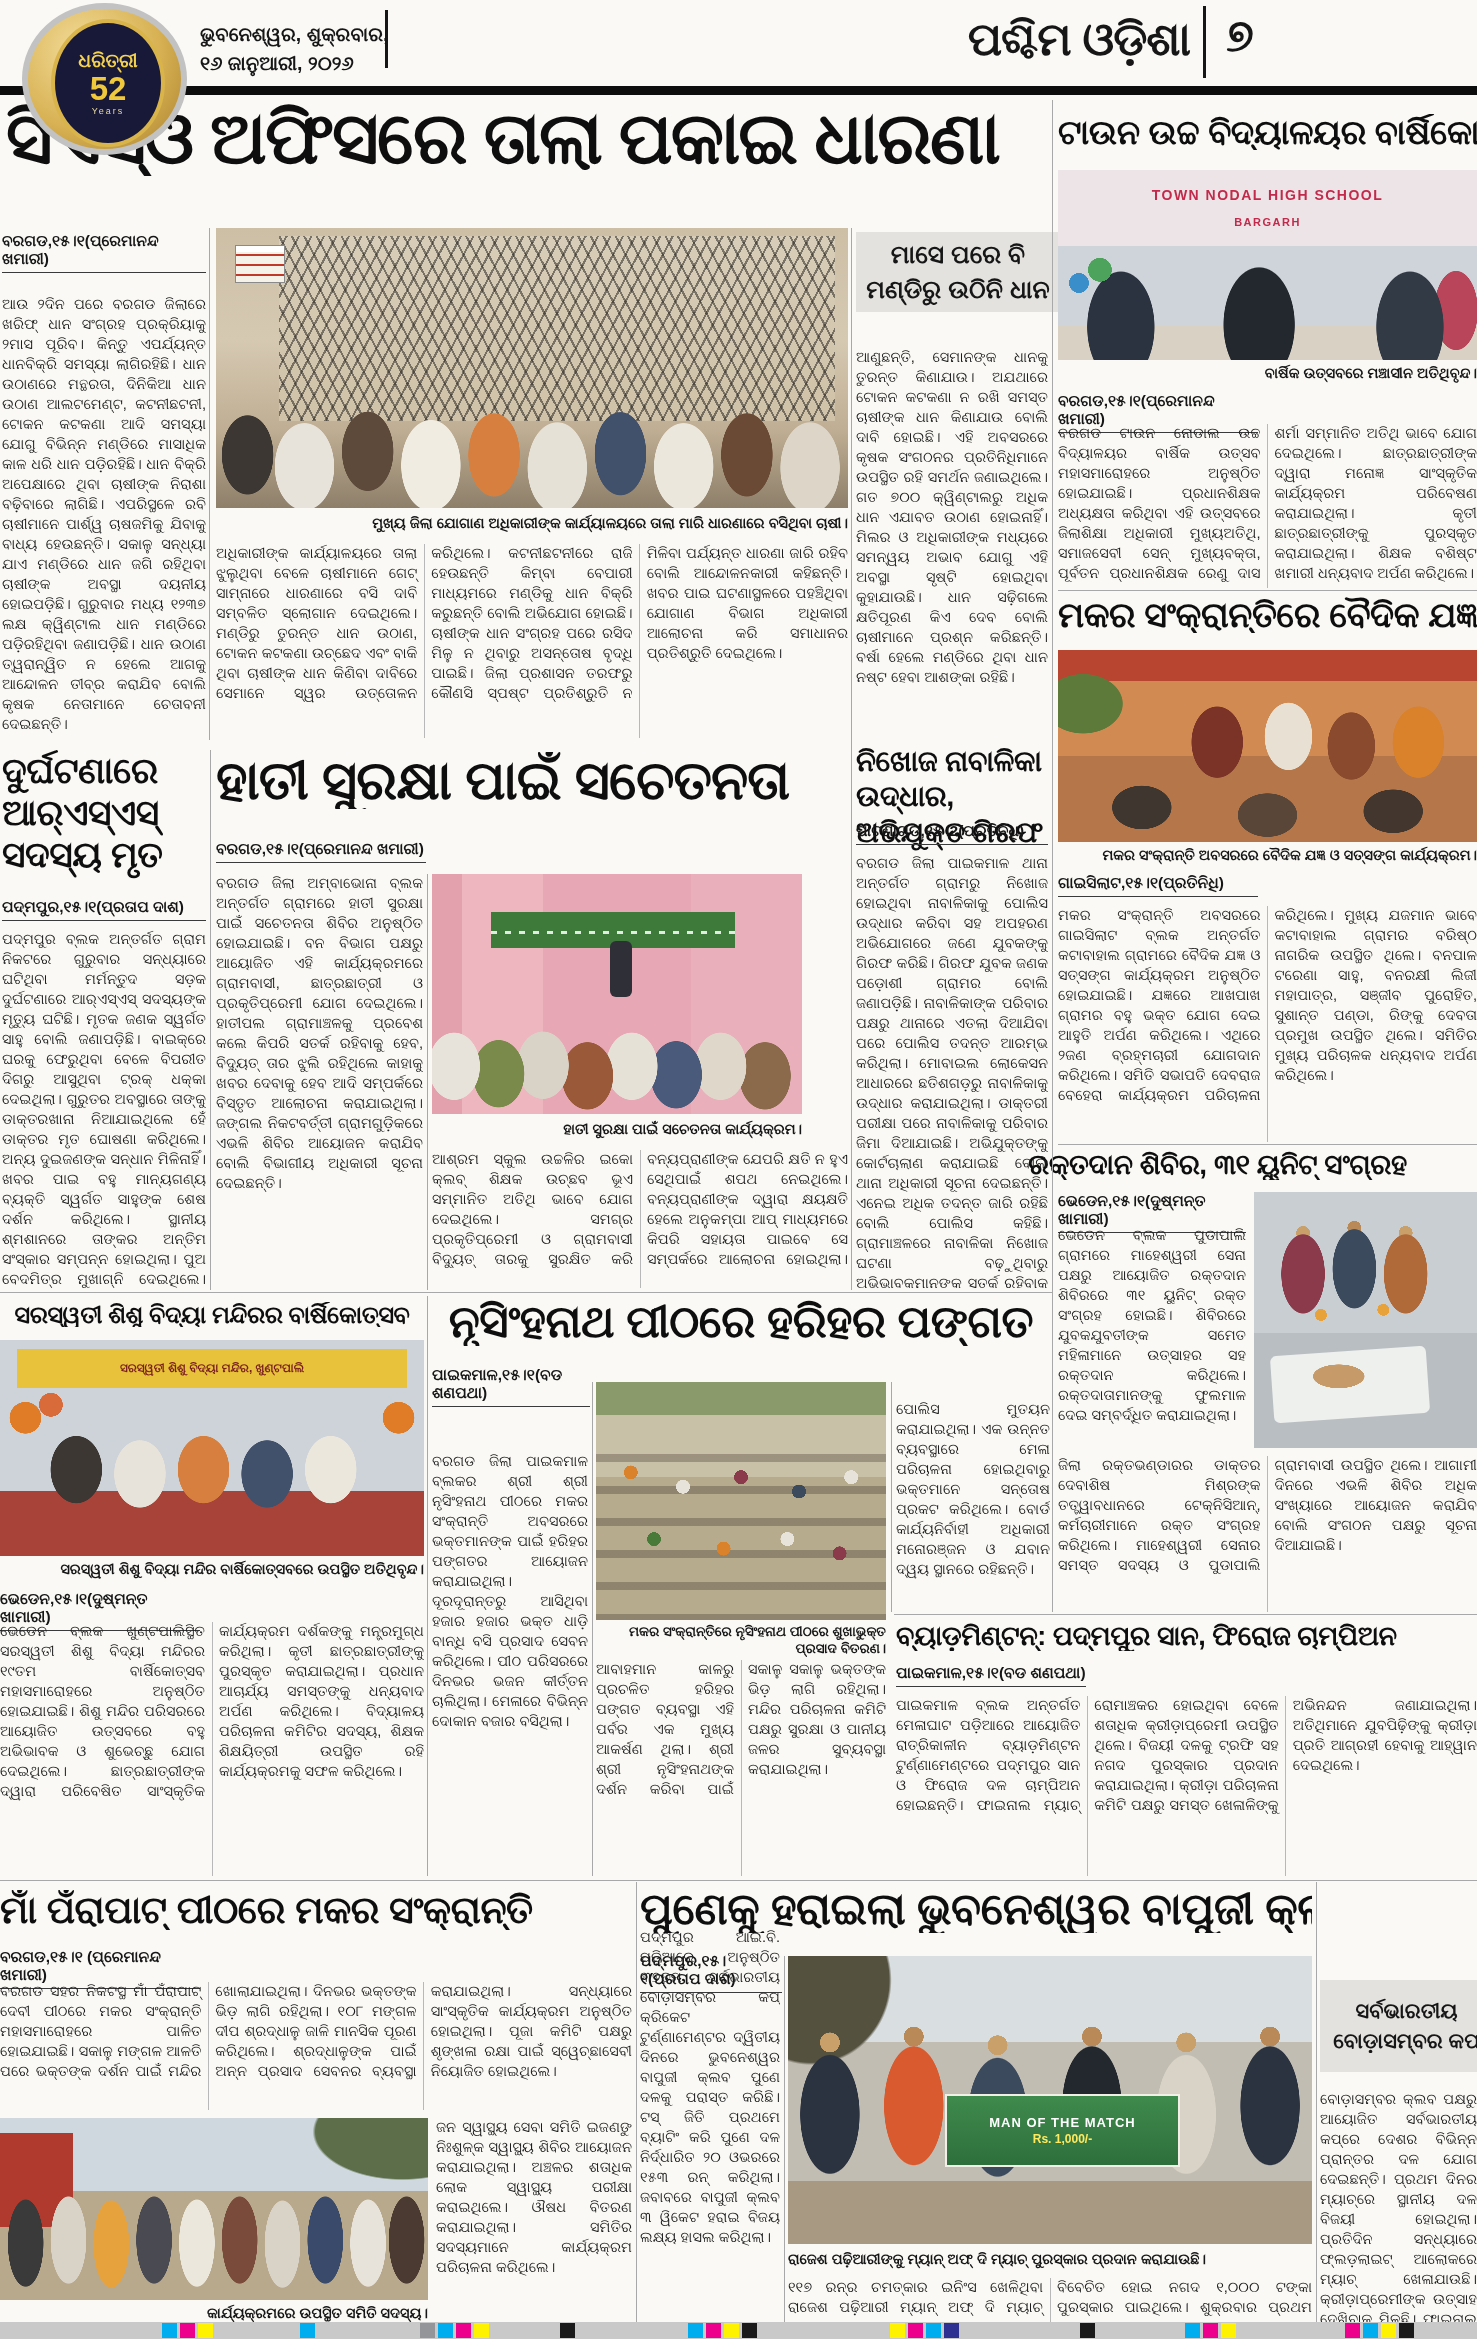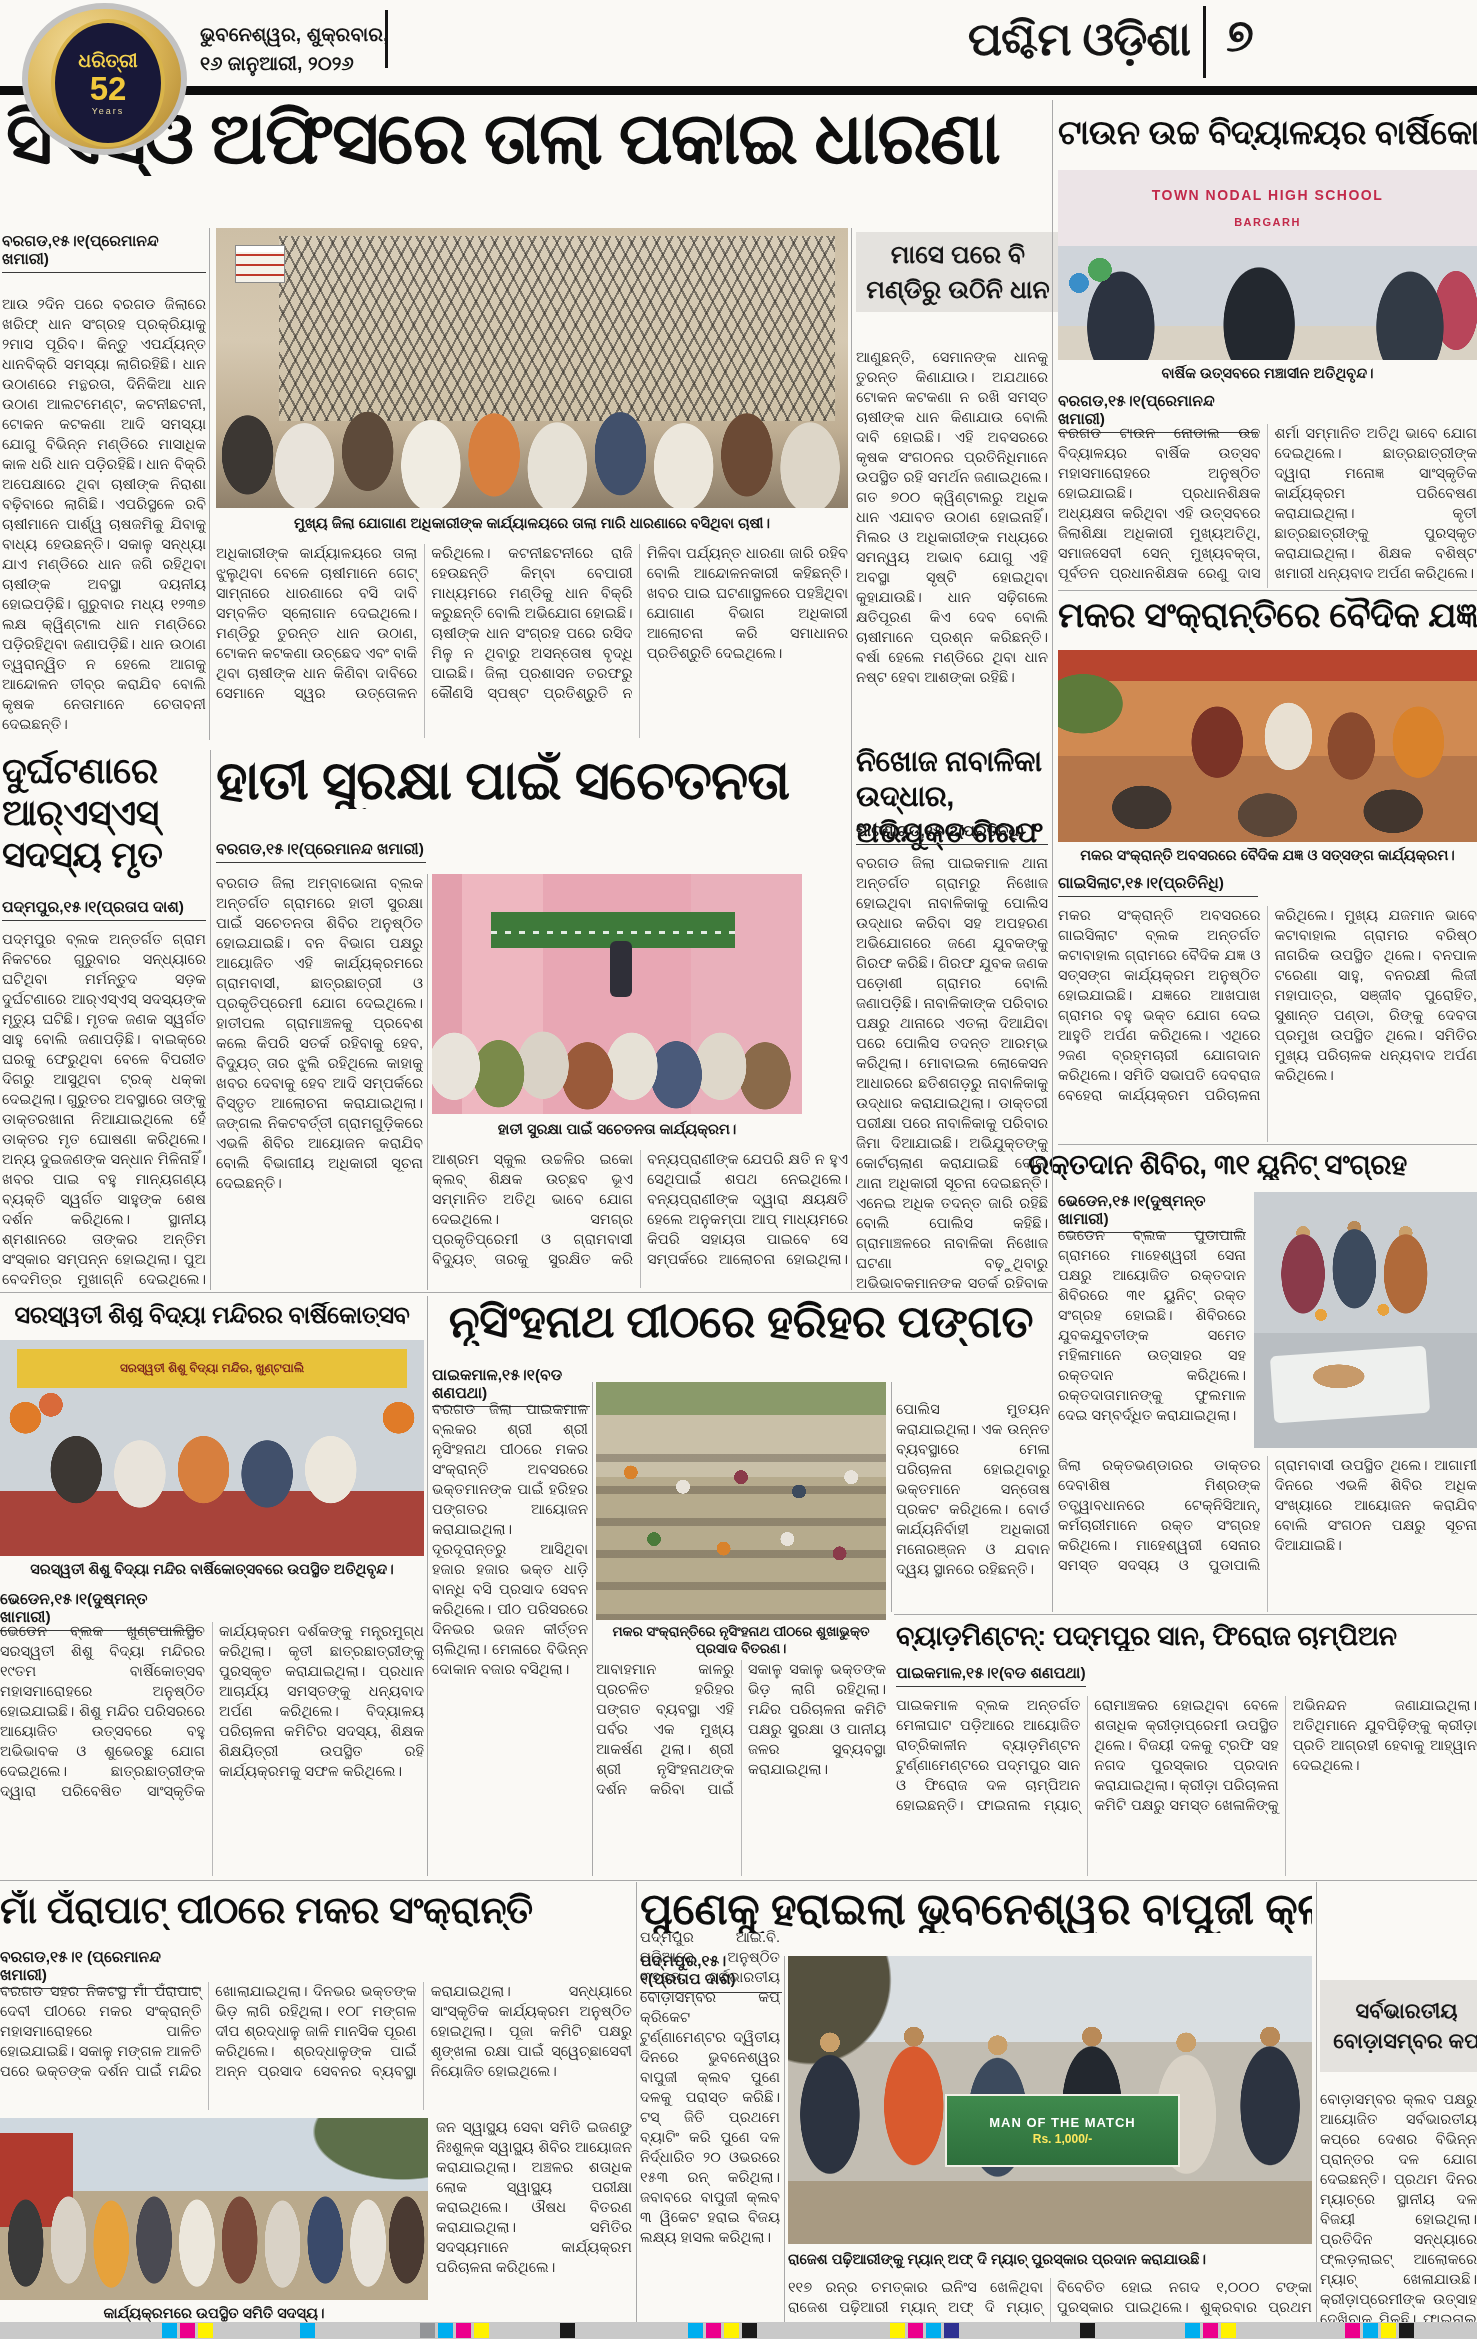--- a/index.html
+++ b/index.html
@@ -5,21 +5,21 @@
   html,body{margin:0;padding:0;background:#888;}
   .page{position:relative;width:1477px;height:2339px;margin:0 auto;background:#faf9f5;
         font-family:"Liberation Sans","DejaVu Sans",sans-serif;color:#161616;overflow:hidden;}
   .abs{position:absolute;}
   .hl{font-weight:700;color:#0e0e0e;letter-spacing:-.5px;line-height:1.06;}
   .byline{display:block;font-weight:700;font-size:15.5px;padding-bottom:4px;
           border-bottom:1.6px solid #3a3a3a;margin-bottom:22px;}
   .body{font-size:14.6px;line-height:1.37;text-align:justify;overflow:hidden;color:#1c1c1c;}
   .cols2{column-count:2;column-gap:14px;column-rule:1px solid #b8b8b8;}
   .cols3{column-count:3;column-gap:14px;column-rule:1px solid #b8b8b8;}
-  .caption{font-weight:700;font-size:14.5px;text-align:center;line-height:1.25;}
+  .caption{font-weight:700;font-size:14.5px;text-align:right;line-height:1.25;}
   .photo{position:absolute;overflow:hidden;background:#cfcac0;box-shadow:inset 0 0 0 1px rgba(0,0,0,.22);}
   .subbox{background:#e4e2de;text-align:center;font-weight:700;display:flex;align-items:center;justify-content:center;}
   .vrule{position:absolute;width:1px;background:#a8a8a8;}
   .hrule{position:absolute;height:1px;background:#a8a8a8;}
   .topbar{position:absolute;left:0;top:86px;width:100%;height:9px;background:#0d0d0d;}
   
   .logo{position:absolute;left:22px;top:3px;width:165px;height:152px;z-index:6;}
   .logo-ring{position:absolute;inset:0;border-radius:50%;border:6px solid #c2c2c2;
              background:radial-gradient(circle at 35% 30%,#f3dc9a,#d8b254 55%,#a97f2c);}
   .logo-oval{position:absolute;left:29px;top:16px;width:106px;height:120px;border-radius:50%;
@@ -211,21 +211,21 @@
   <div class="abs caption" style="left:0px;top:1560px;width:424px;">ସରସ୍ୱତୀ ଶିଶୁ ବିଦ୍ୟା ମନ୍ଦିର ବାର୍ଷିକୋତ୍ସବରେ ଉପସ୍ଥିତ ଅତିଥିବୃନ୍ଦ।</div>
   <div class="abs" style="left:0px;top:1590px;width:200px;">
     <span class="byline">ଭେଡେନ,୧୫।୧(ଦୁଷ୍ମନ୍ତ ଖାମାରୀ)</span>
   </div>
   <div class="abs body cols2" style="left:0px;top:1622px;width:424px;height:254px;">ଭେଡେନ ବ୍ଲକ ଖୁଣ୍ଟପାଲିସ୍ଥିତ ସରସ୍ୱତୀ ଶିଶୁ ବିଦ୍ୟା ମନ୍ଦିରର ୧୯ତମ ବାର୍ଷିକୋତ୍ସବ ମହାସମାରୋହରେ ଅନୁଷ୍ଠିତ ହୋଇଯାଇଛି। ଶିଶୁ ମନ୍ଦିର ପରିସରରେ ଆୟୋଜିତ ଉତ୍ସବରେ ବହୁ ଅଭିଭାବକ ଓ ଶୁଭେଚ୍ଛୁ ଯୋଗ ଦେଇଥିଲେ। ଛାତ୍ରଛାତ୍ରୀଙ୍କ ଦ୍ୱାରା ପରିବେଷିତ ସାଂସ୍କୃତିକ କାର୍ଯ୍ୟକ୍ରମ ଦର୍ଶକଙ୍କୁ ମନ୍ତ୍ରମୁଗ୍ଧ କରିଥିଲା। କୃତୀ ଛାତ୍ରଛାତ୍ରୀଙ୍କୁ ପୁରସ୍କୃତ କରାଯାଇଥିଲା। ପ୍ରଧାନ ଆଚାର୍ଯ୍ୟ ସମସ୍ତଙ୍କୁ ଧନ୍ୟବାଦ ଅର୍ପଣ କରିଥିଲେ। ବିଦ୍ୟାଳୟ ପରିଚାଳନା କମିଟିର ସଦସ୍ୟ, ଶିକ୍ଷକ ଶିକ୍ଷୟିତ୍ରୀ ଉପସ୍ଥିତ ରହି କାର୍ଯ୍ୟକ୍ରମକୁ ସଫଳ କରିଥିଲେ।</div>
 
   <div class="abs hl" style="left:432px;top:1298px;width:618px;font-size:45px;text-align:center;white-space:nowrap;overflow:hidden;">ନୃସିଂହନାଥ ପୀଠରେ ହରିହର ପଙ୍ଗତ</div>
   <div class="abs" style="left:432px;top:1366px;width:158px;">
     <span class="byline">ପାଇକମାଳ,୧୫।୧(ବଡ ଶଣପଥା)</span>
   </div>
-  <div class="abs body" style="left:432px;top:1400px;width:156px;height:476px;">ବରଗଡ ଜିଲା ପାଇକମାଳ ବ୍ଲକର ଶ୍ରୀ ଶ୍ରୀ ନୃସିଂହନାଥ ପୀଠରେ ମକର ସଂକ୍ରାନ୍ତି ଅବସରରେ ଭକ୍ତମାନଙ୍କ ପାଇଁ ହରିହର ପଙ୍ଗତର ଆୟୋଜନ କରାଯାଇଥିଲା। ଦୂ‌ରଦୂରାନ୍ତରୁ ଆସିଥିବା ହଜାର ହଜାର ଭକ୍ତ ଧାଡ଼ି ବାନ୍ଧି ବସି ପ୍ରସାଦ ସେବନ କରିଥିଲେ। ପୀଠ ପରିସରରେ ଦିନଭର ଭଜନ କୀର୍ତ୍ତନ ଚାଲିଥିଲା। ମେଳାରେ ବିଭିନ୍ନ ଦୋକାନ ବଜାର ବସିଥିଲା।</div>
+  <div class="abs body" style="left:432px;top:1452px;width:156px;height:476px;">ବରଗଡ ଜିଲା ପାଇକମାଳ ବ୍ଲକର ଶ୍ରୀ ଶ୍ରୀ ନୃସିଂହନାଥ ପୀଠରେ ମକର ସଂକ୍ରାନ୍ତି ଅବସରରେ ଭକ୍ତମାନଙ୍କ ପାଇଁ ହରିହର ପଙ୍ଗତର ଆୟୋଜନ କରାଯାଇଥିଲା। ଦୂ‌ରଦୂରାନ୍ତରୁ ଆସିଥିବା ହଜାର ହଜାର ଭକ୍ତ ଧାଡ଼ି ବାନ୍ଧି ବସି ପ୍ରସାଦ ସେବନ କରିଥିଲେ। ପୀଠ ପରିସରରେ ଦିନଭର ଭଜନ କୀର୍ତ୍ତନ ଚାଲିଥିଲା। ମେଳାରେ ବିଭିନ୍ନ ଦୋକାନ ବଜାର ବସିଥିଲା।</div>
   <div class="photo" style="left:596px;top:1382px;width:290px;height:238px;">
     <div class="ph-child" style="inset:0;background:linear-gradient(180deg,#8a9a6a 0 14%,#c9c0a8 14% 40%,#b6ab8d 40% 100%);"></div>
     <div class="ph-child" style="left:0;top:20%;width:100%;height:80%;background:
       repeating-linear-gradient(180deg, rgba(70,60,50,0) 0 24px, rgba(70,60,50,.35) 24px 32px);"></div>
     <div class="ph-child" style="inset:0;background-image:
       radial-gradient(circle 7px at 12% 38%, #d9822b 98%, transparent),
       radial-gradient(circle 7px at 30% 44%, #e8e3da 98%, transparent),
       radial-gradient(circle 7px at 50% 40%, #8a3a4a 98%, transparent),
       radial-gradient(circle 7px at 70% 46%, #3c4a5d 98%, transparent),
       radial-gradient(circle 7px at 88% 40%, #e8e3da 98%, transparent),

